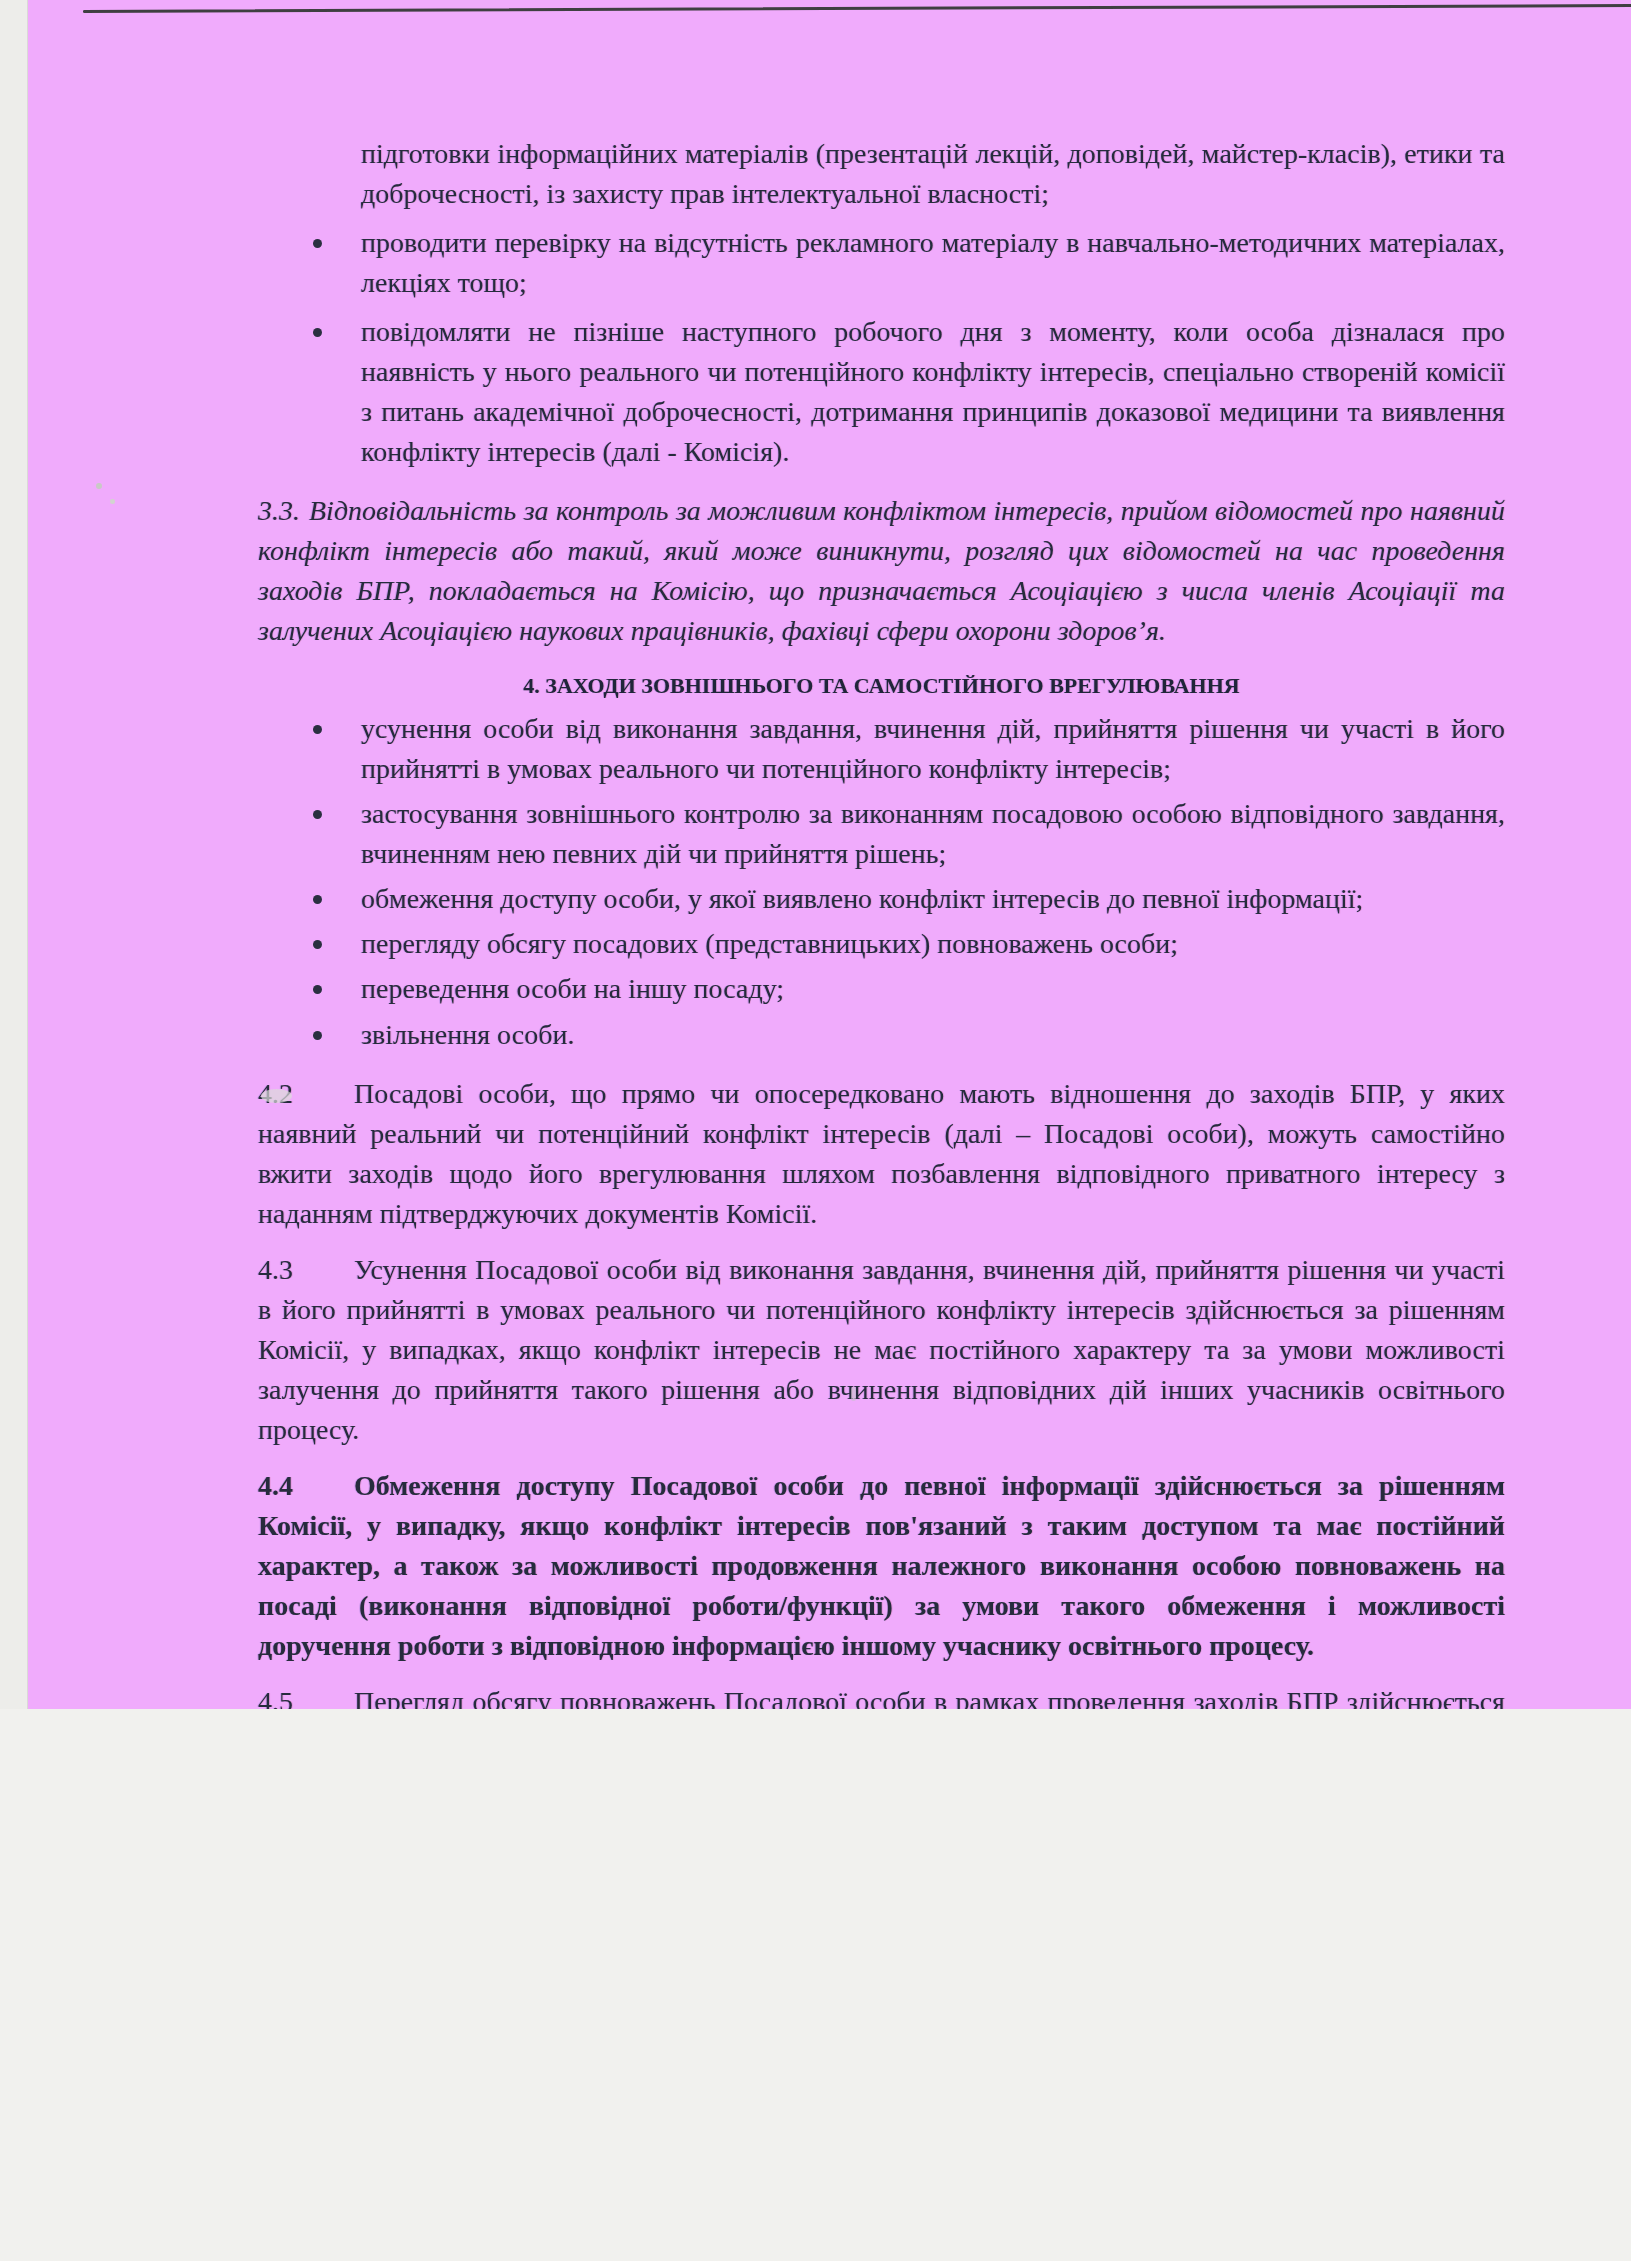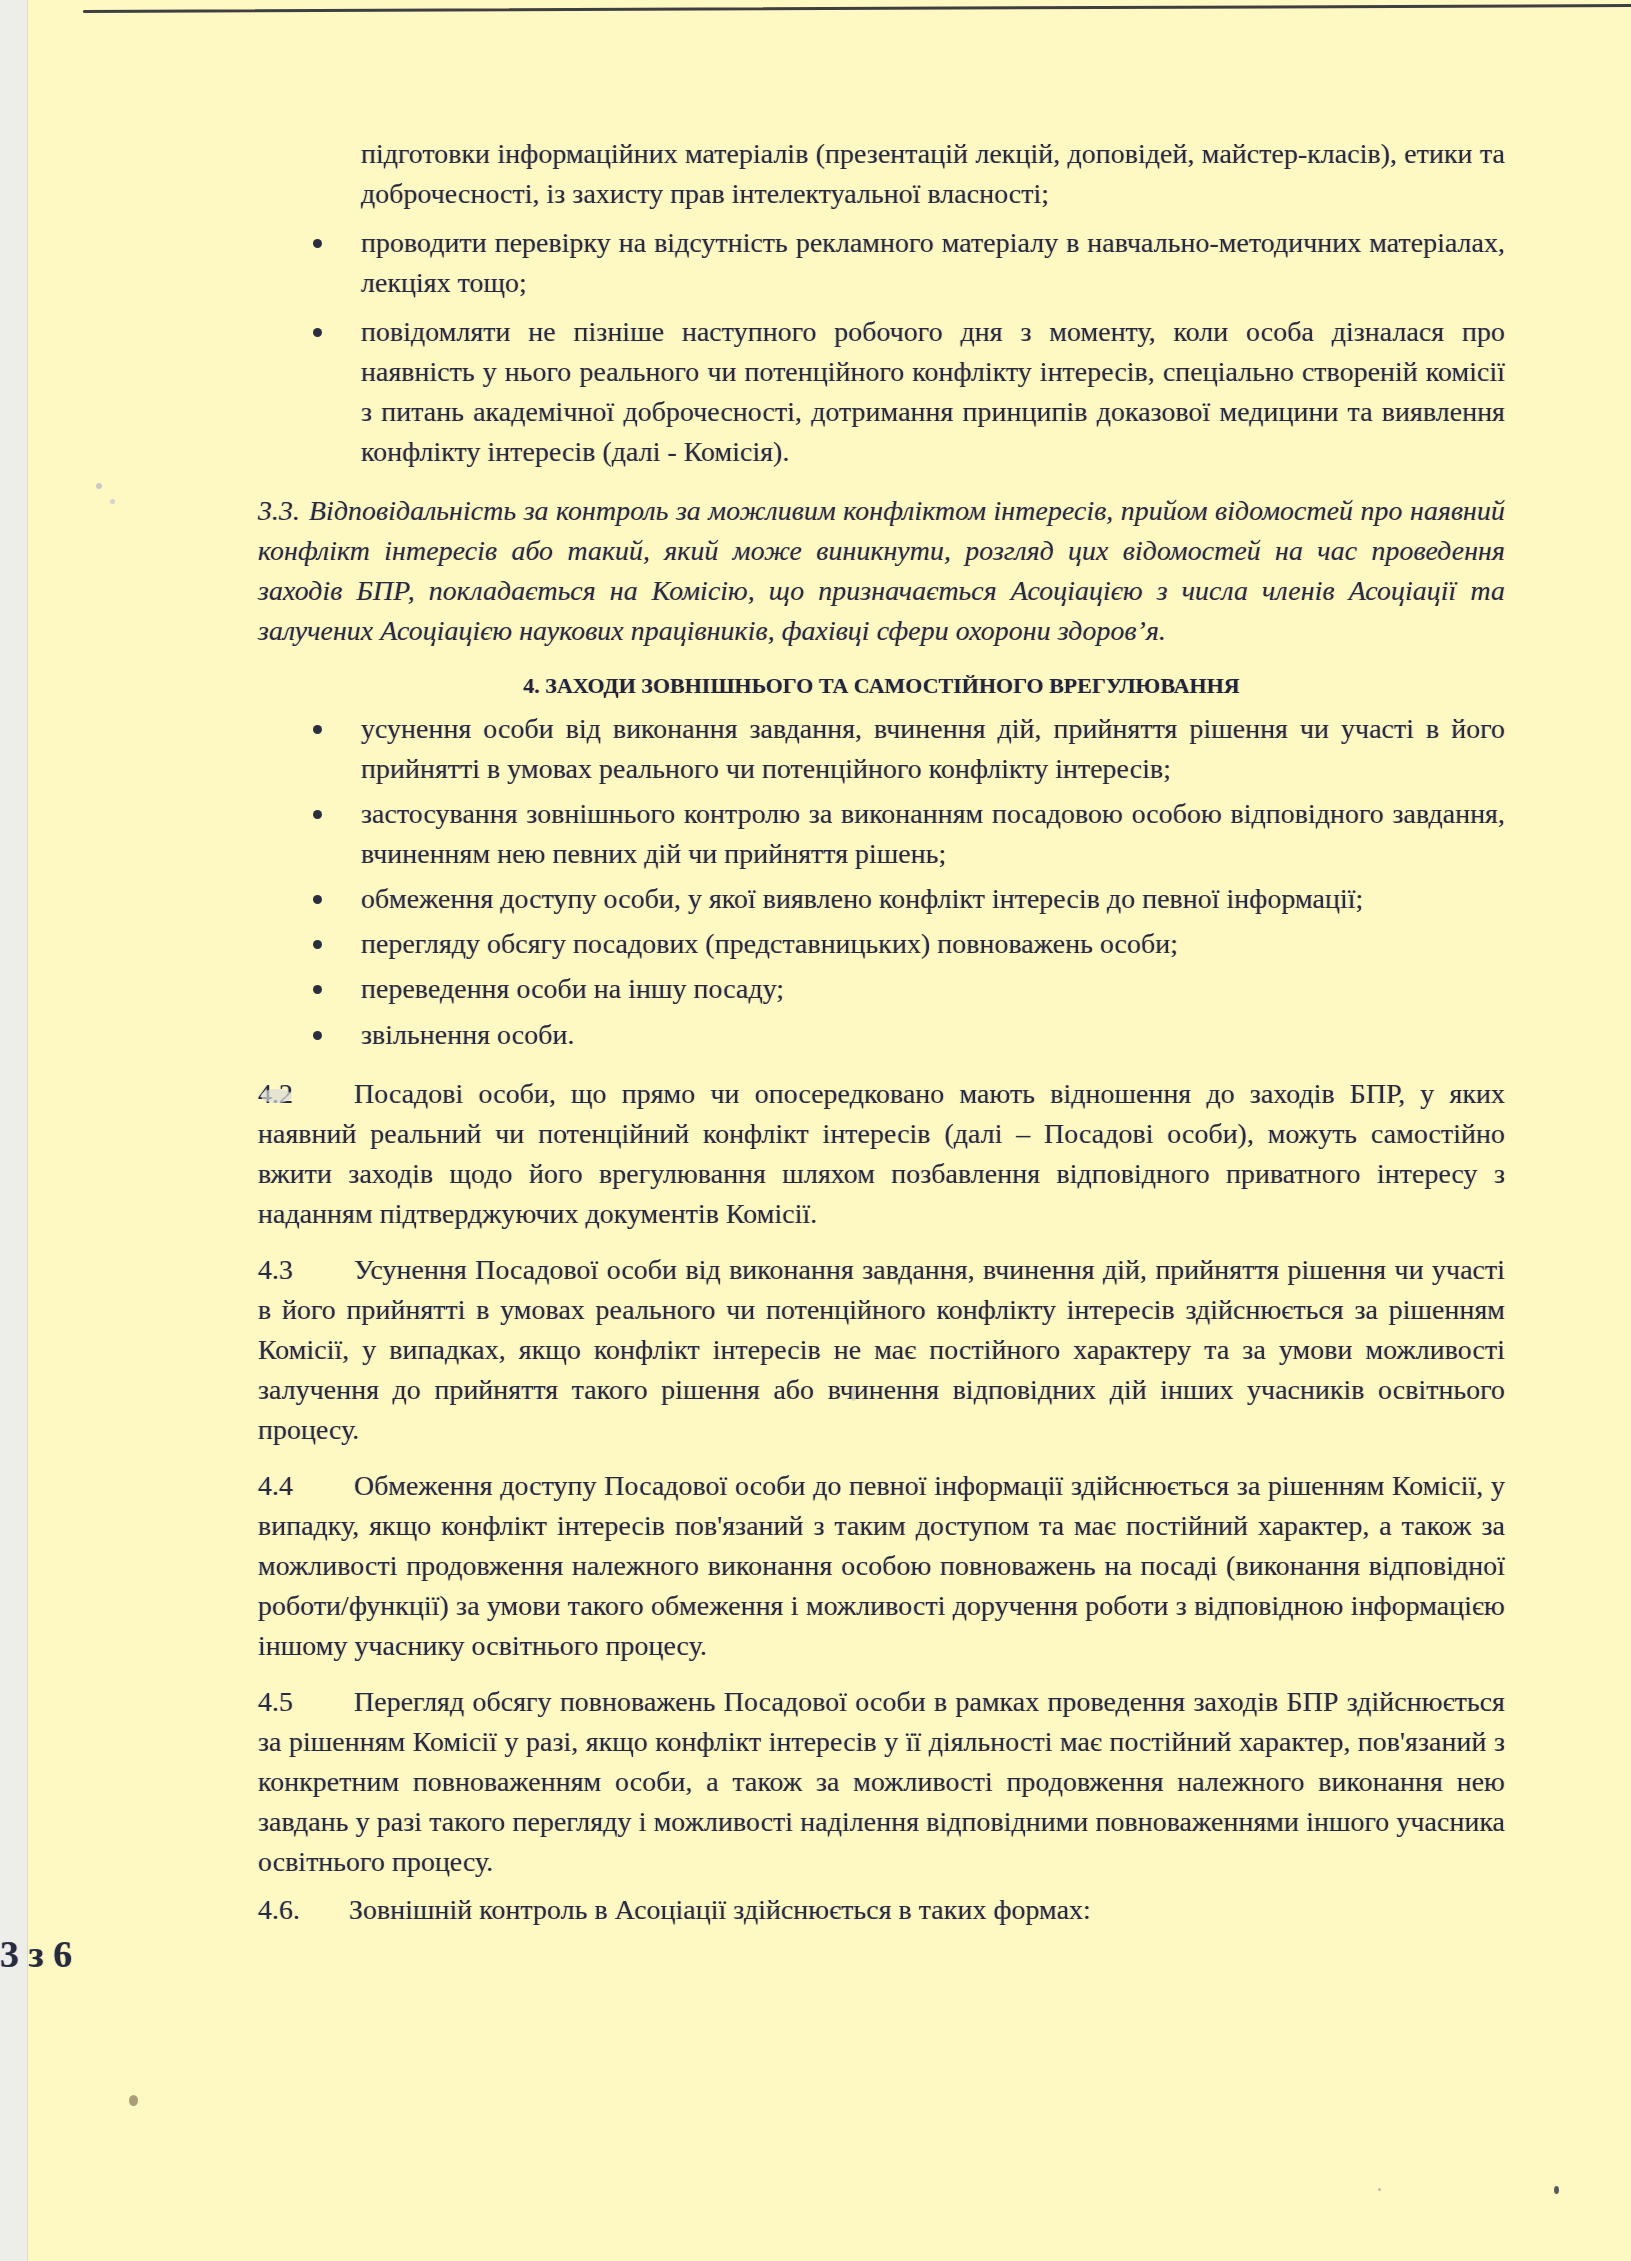--- a/index.html
+++ b/index.html
@@ -3,22 +3,22 @@
 <meta charset="utf-8">
 <style>
   html, body {
     margin: 0;
     padding: 0;
     background: #f1f1ee;
   }
   .sheet {
     position: relative;
     width: 1631px;
-    height: 2261px;
-    background: #fef9c3;
+    height: 1709px;
+    background: #f0abfc;
     overflow: hidden;
     font-family: "Liberation Serif", "DejaVu Serif", serif;
     color: #262b3d;
   }
   
   .edge-strip-left {
     position: absolute;
     left: 0; top: 0;
     width: 27px; height: 2261px;
     background: #ededea;
@@ -85,21 +85,21 @@
     text-align: center;
     font-weight: bold;
     font-size: 22px;
     line-height: 43px;
     color: #20253a;
   }
   .para-41 { margin-top: 1.3px; }
   .list-41 { margin-top: 1.3px; }
   .para-42 { margin-top: 19.4px; }
   .para-43 { margin-top: 16px; }
-  .para-44 { margin-top: 16px; }
+  .para-44 { margin-top: 16px; font-weight: bold; }
   .para-45 { margin-top: 16px; }
   .para-46 { margin-top: 8px; }
   .tab-sm { display: inline-block; width: 9px; }
   .tab-xs { display: inline-block; width: 18px; }
   .tab-lg { display: inline-block; width: 61px; }
   .tab-md { display: inline-block; width: 49px; }
   .page-footer {
     margin-top: 3.9px;
     width: 1607px;
     text-align: left;

